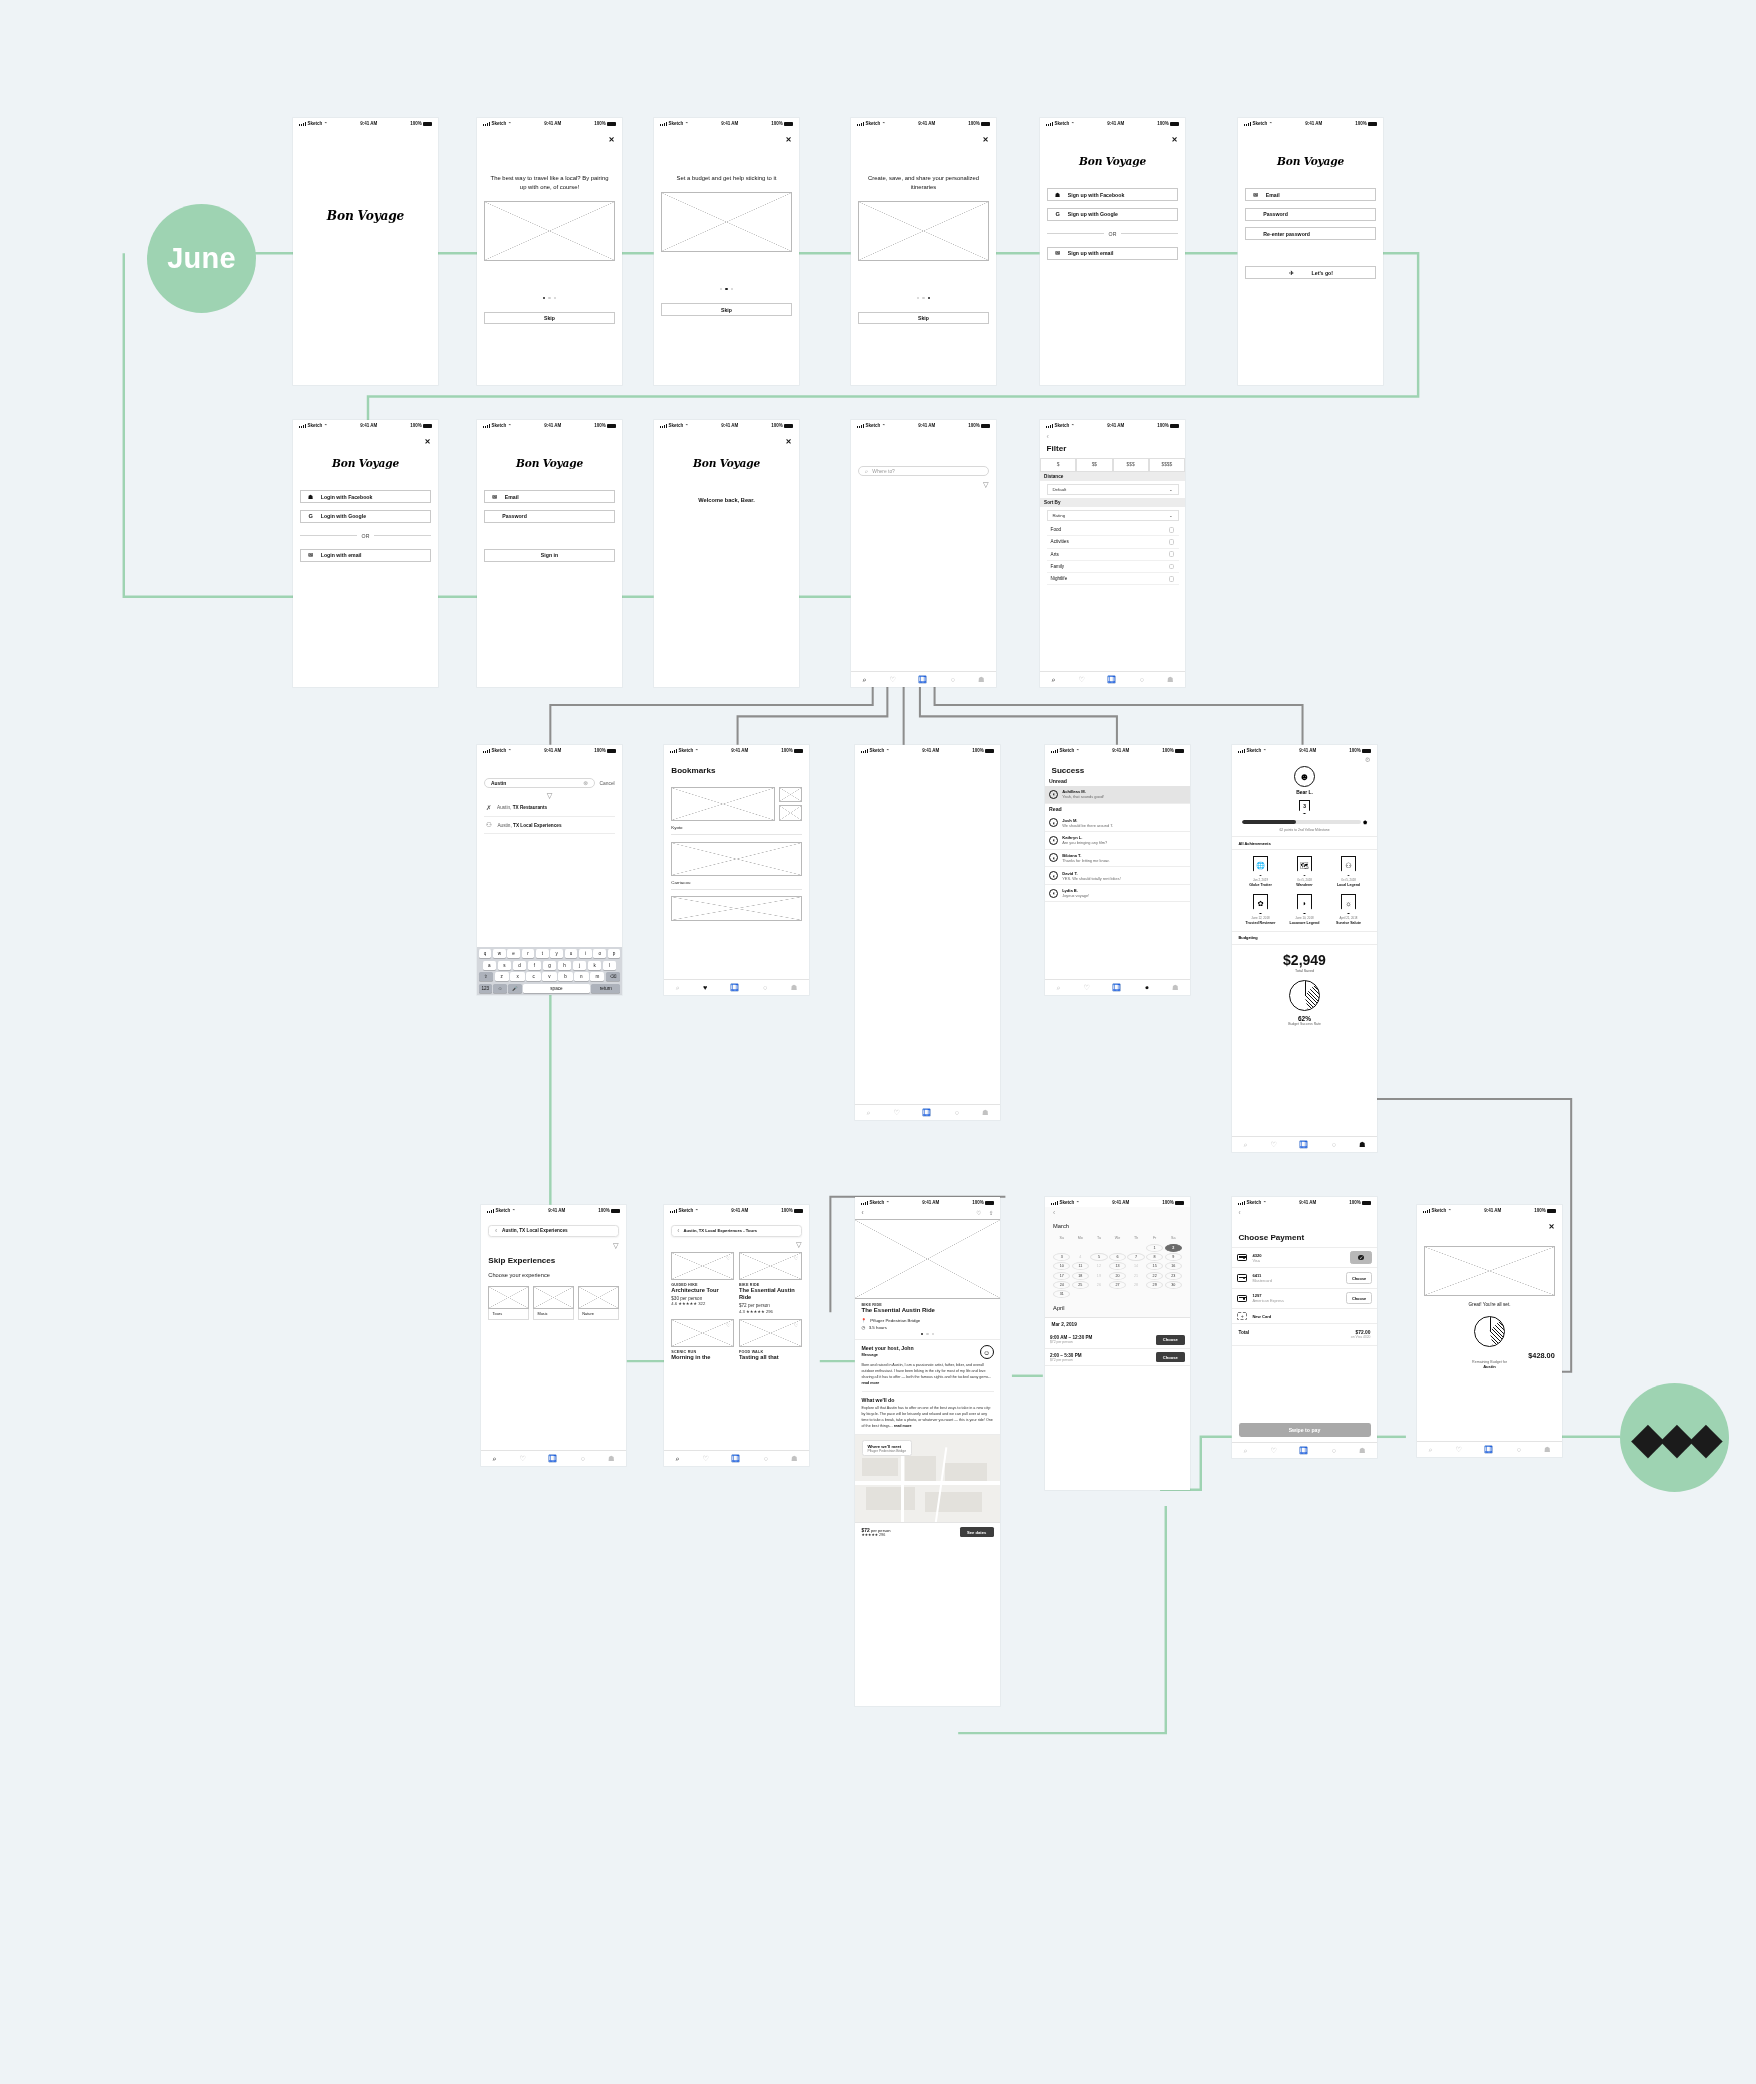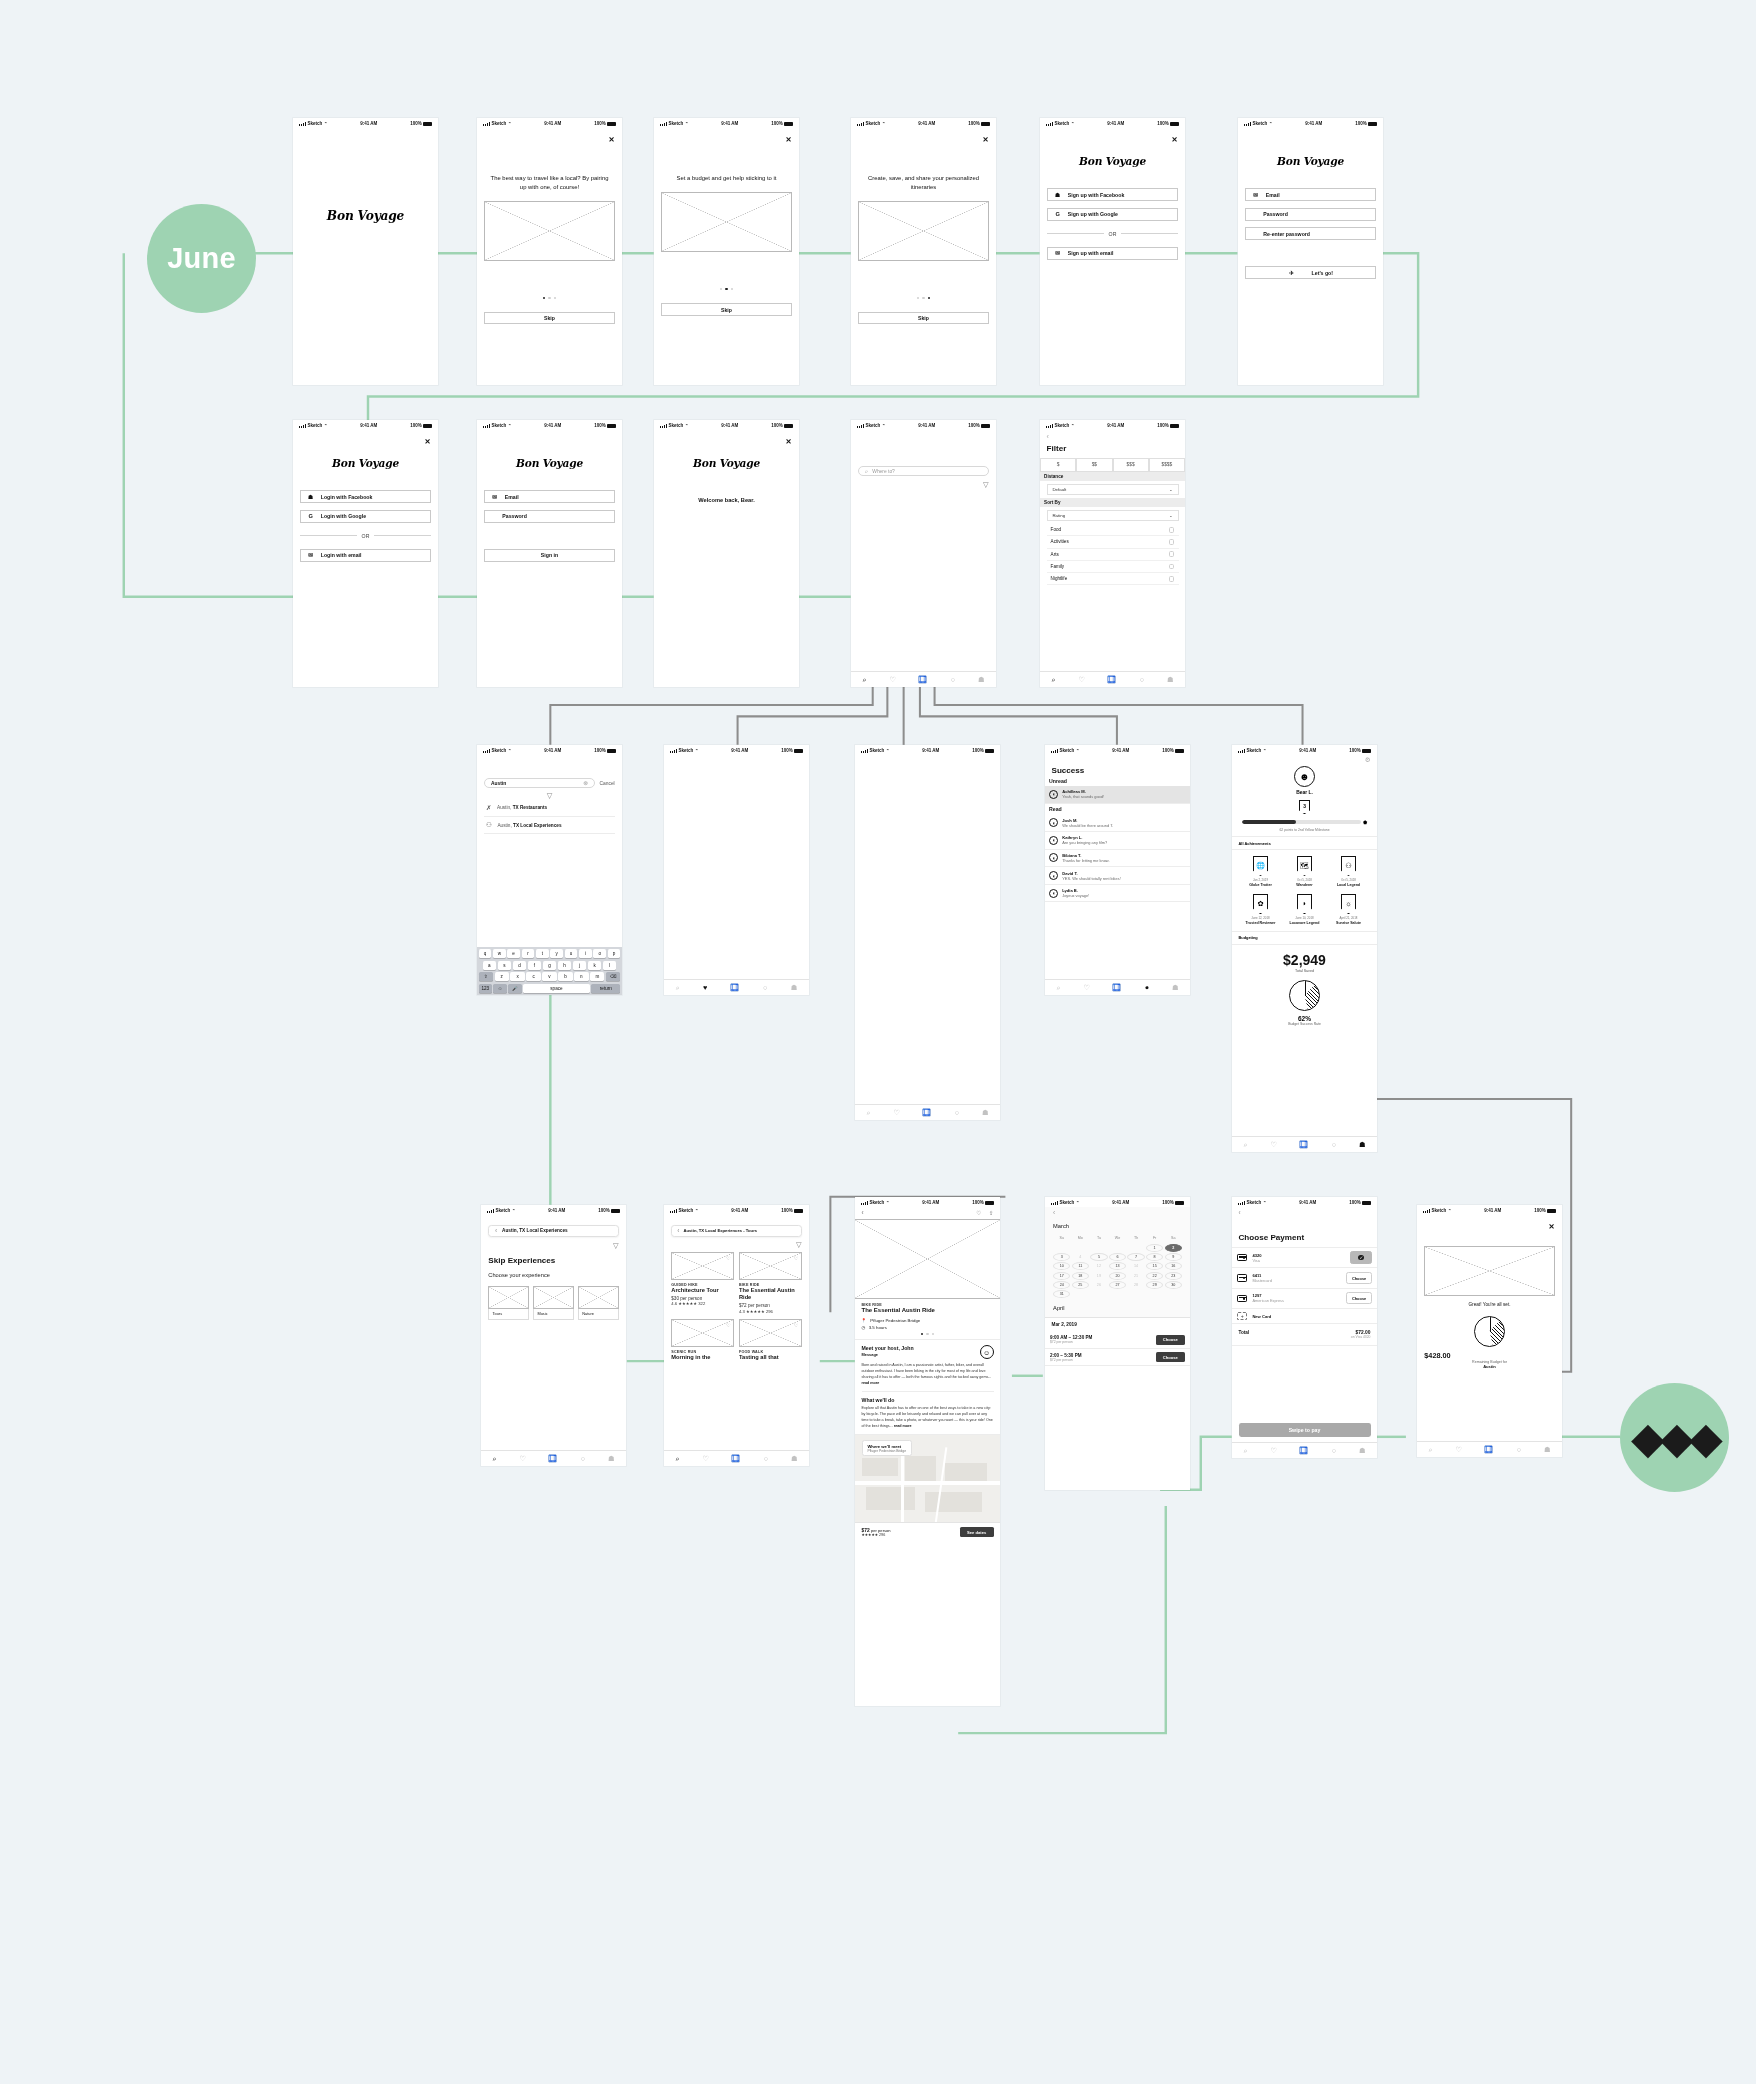--- a/index.html
+++ b/index.html
@@ -629,20 +629,34 @@
           <span class="bars"></span>
           <span>Sketch</span>
           <span class="wifi">⌃</span>
         </span>
     <span class="mid">9:41 AM</span>
     <span class="right">
           <span>100%</span>
           <span class="batt"></span>
         </span>
   </div>
+  <div class="scr" style="padding-top:11.4px;">
+    <div class="h-title">Bookmarks</div>
+    <div style="display:flex;gap:3.3px;margin-top:11.4px;">
+      <div class="ph-box" style="flex:1;height:34px;"></div>
+      <div style="display:flex;flex-direction:column;gap:3.3px;width:23px;">
+        <div class="ph-box" style="height:15.5px;"></div>
+        <div class="ph-box" style="height:15.5px;"></div>
+      </div>
+    </div>
+    <div style="font-size:4.4px;color:#222;margin-top:4.1px;padding-bottom:4.1px;border-bottom:0.8px solid #e4e4e4;">Kyoto</div>
+    <div class="ph-box" style="height:34px;margin-top:6.5px;"></div>
+    <div style="font-size:4.4px;color:#222;margin-top:4.1px;padding-bottom:4.1px;border-bottom:0.8px solid #e4e4e4;">Carriacou</div>
+    <div class="ph-box" style="height:24.4px;margin-top:6.5px;"></div>
+  </div>
   <div class="tabbar">
     <span>⌕</span>
     <span class="act">♥</span>
     <span>🛄</span>
     <span>○</span>
     <span>☗</span>
   </div>
 </div>
 
 <div class="phone" style="left:855px;top:745px;width:145px;height:375px;">
@@ -1189,21 +1203,21 @@
   <div class="scr" style="padding-top:8.1px;">
     <div class="xclose">✕</div>
     <div class="ph-box" style="height:50px;margin-top:23px;"></div>
     <div style="text-align:center;font-size:4.7px;color:#111;margin-top:6.5px;">Great! You're all set.</div>
     <div style="display:flex;justify-content:center;margin-top:8.1px;">
       <div class="pie" style="width:31px;height:31px;">
         <div class="slice"></div>
             <div class="sep"></div>
       </div>
     </div>
-    <div style="text-align:left;font-size:7.3px;font-weight:700;color:#111;margin-top:4.9px;">$428.00</div>
+    <div style="text-align:right;font-size:7.3px;font-weight:700;color:#111;margin-top:4.9px;">$428.00</div>
     <div style="text-align:center;font-size:3.6px;color:#666;">Remaining Budget for</div>
     <div style="text-align:center;font-size:4.1px;font-weight:700;color:#111;">Austin</div>
   </div>
   <div class="tabbar">
     <span>⌕</span>
     <span>♡</span>
     <span>🛄</span>
     <span>○</span>
     <span>☗</span>
   </div>

